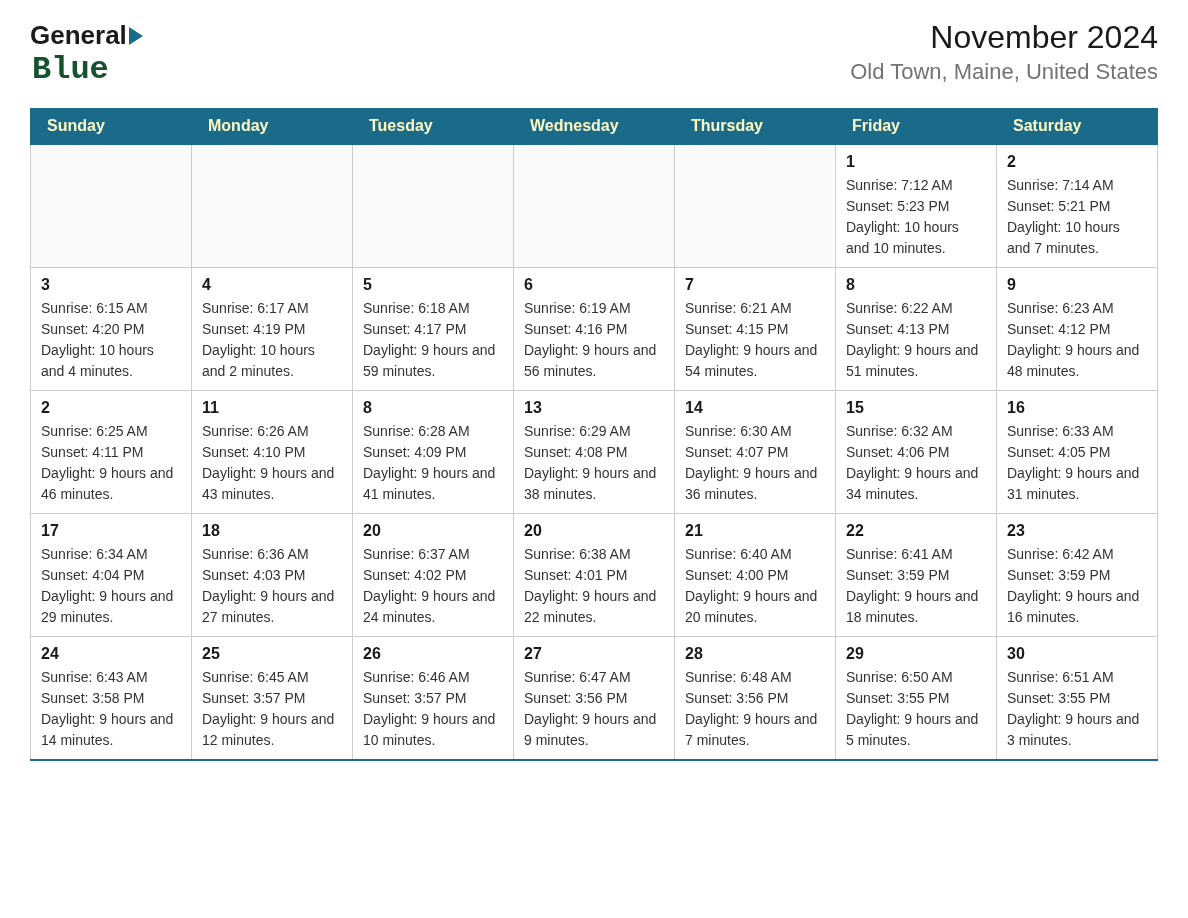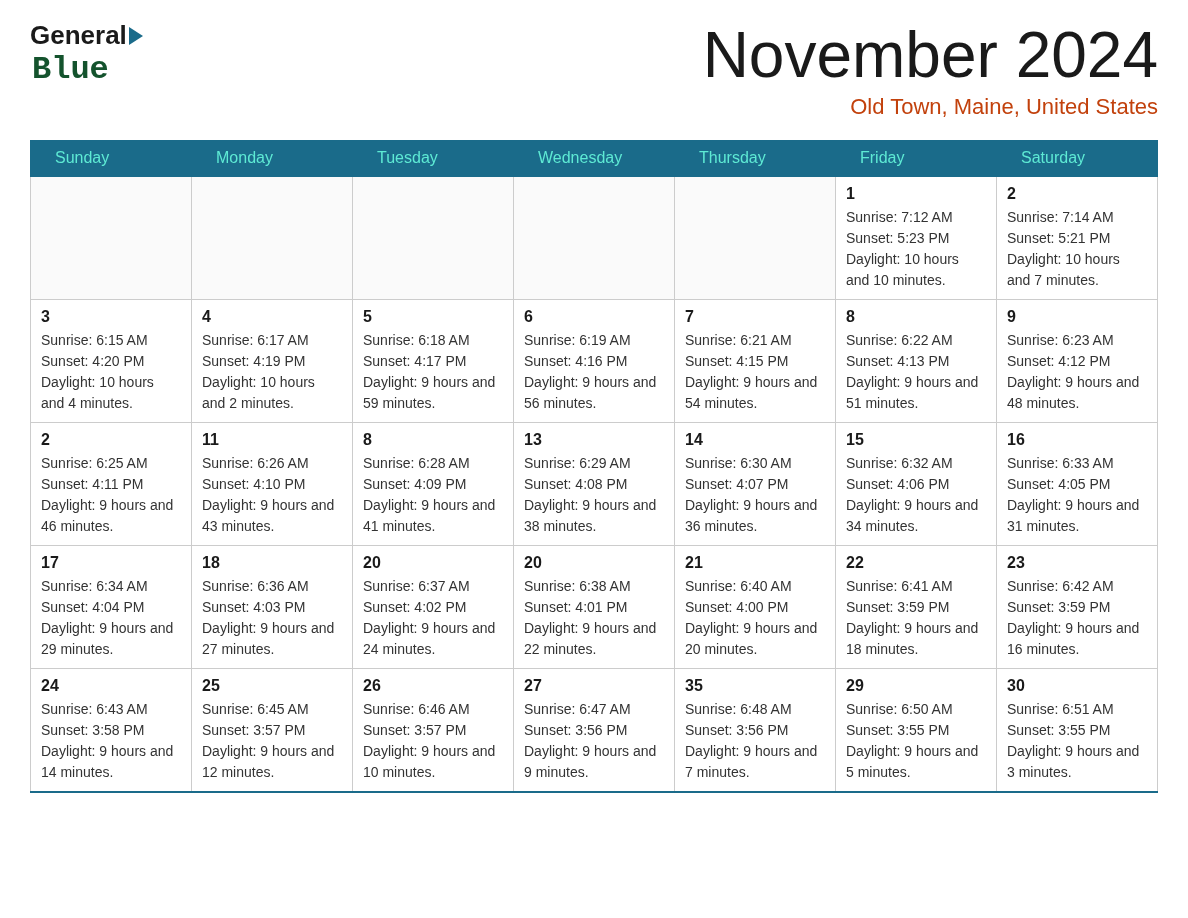--- a/index.html
+++ b/index.html
@@ -37,41 +37,41 @@
       border-top: 9px solid transparent;
       border-bottom: 9px solid transparent;
       margin: 0 2px;
       display: inline-block;
     }
     .logo-blue { color: #14532d; font-size: 32px; font-weight: bold; margin-left: 2px; font-family: Liberation Mono, monospace; }
     .title-section {
       text-align: right;
     }
     .month-title {
-      font-size: 64px;
+      font-size: 32px;
       font-weight: normal;
       color: #1a1a1a;
       line-height: 1.1;
     }
     .location {
       font-size: 22px;
-      color: #c2410c;
+      color: #737373;
       margin-top: 4px;
     }
     table {
       width: 100%;
       border-collapse: collapse;
       table-layout: fixed;
     }
     thead th {
       background-color: #1a6b8a;
-      color: #5eead4;
+      color: #fef9c3;
       font-size: 16px;
-      font-weight: normal;
-      padding: 8px 24px;
+      font-weight: bold;
+      padding: 8px 16px;
       text-align: left;
       border: 1px solid #1a6b8a;
     }
     tbody td {
       vertical-align: top;
       padding: 8px 10px;
       border: 1px solid #cccccc;
       font-size: 13px;
       color: #333;
       height: 120px;
@@ -246,21 +246,21 @@
         </td>
         <td>
           <span class="day-number">26</span>
           <div class="day-info">Sunrise: 6:46 AM<br>Sunset: 3:57 PM<br>Daylight: 9 hours and 10 minutes.</div>
         </td>
         <td>
           <span class="day-number">27</span>
           <div class="day-info">Sunrise: 6:47 AM<br>Sunset: 3:56 PM<br>Daylight: 9 hours and 9 minutes.</div>
         </td>
         <td>
-          <span class="day-number">35</span>
+          <span class="day-number">28</span>
           <div class="day-info">Sunrise: 6:48 AM<br>Sunset: 3:56 PM<br>Daylight: 9 hours and 7 minutes.</div>
         </td>
         <td>
           <span class="day-number">29</span>
           <div class="day-info">Sunrise: 6:50 AM<br>Sunset: 3:55 PM<br>Daylight: 9 hours and 5 minutes.</div>
         </td>
         <td>
           <span class="day-number">30</span>
           <div class="day-info">Sunrise: 6:51 AM<br>Sunset: 3:55 PM<br>Daylight: 9 hours and 3 minutes.</div>
         </td>

